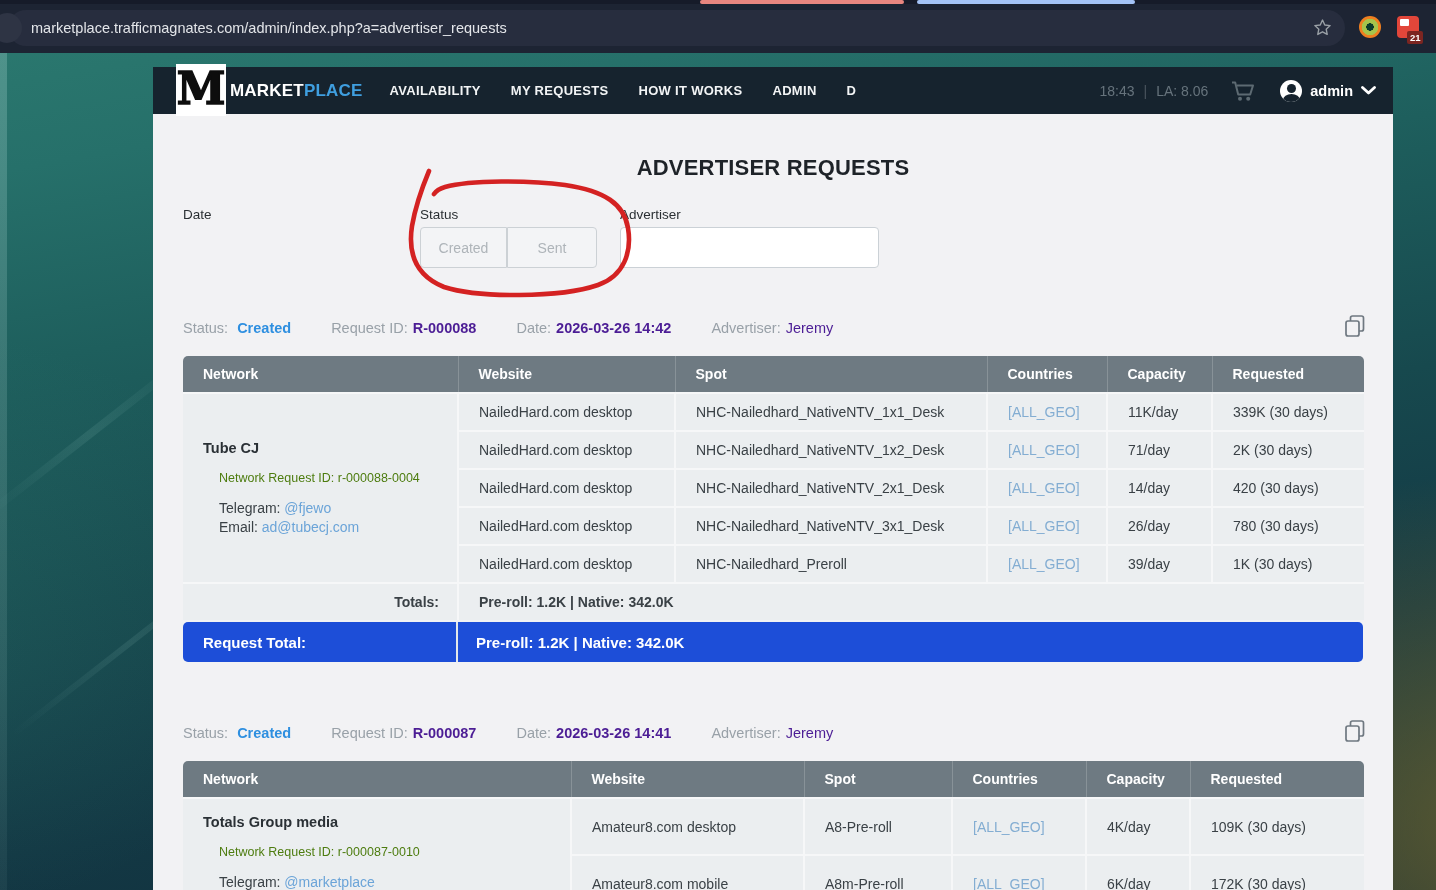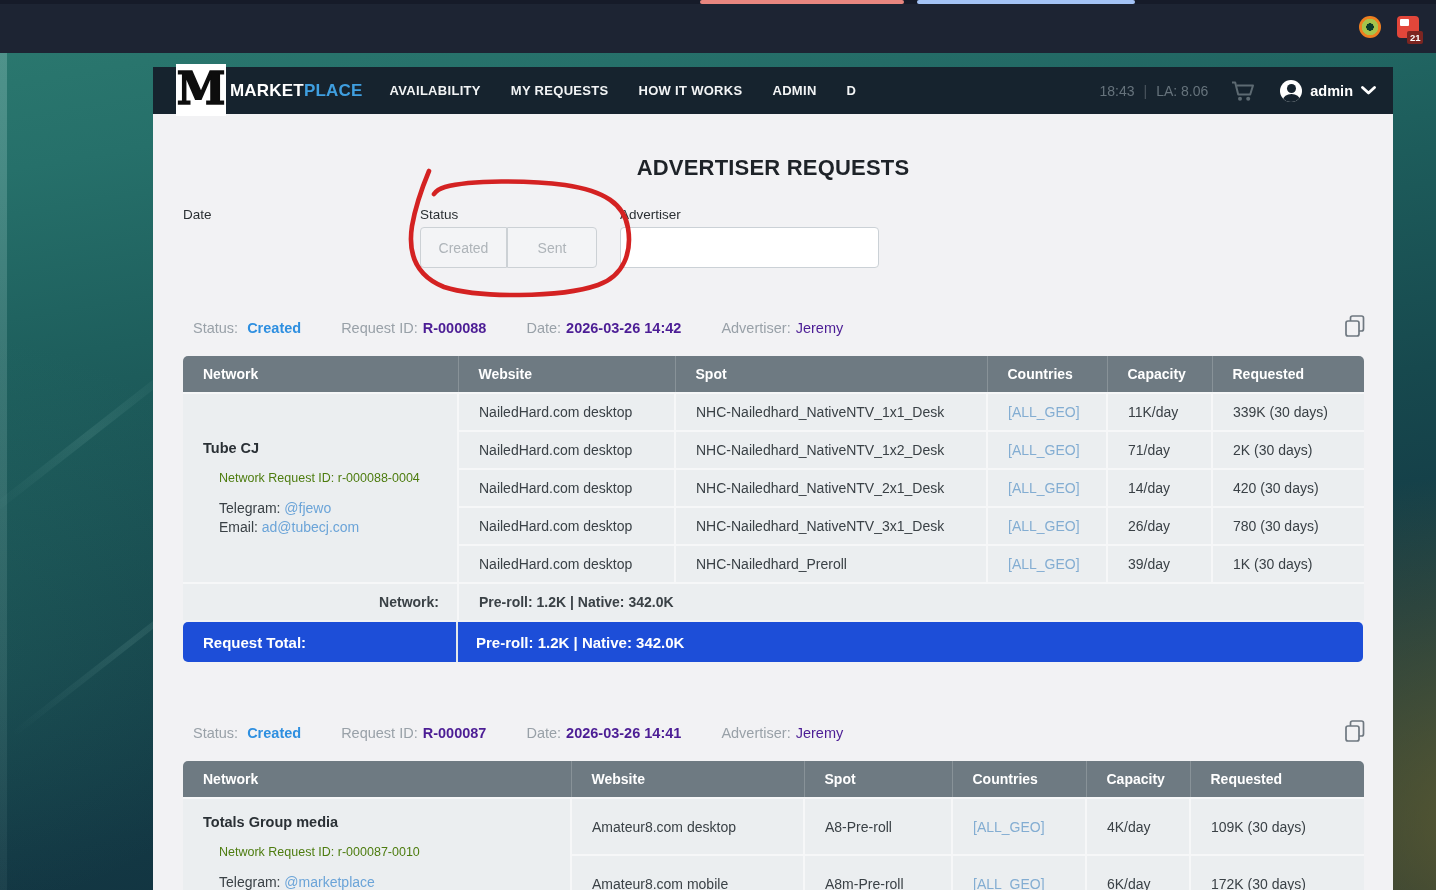--- a/index.html
+++ b/index.html
@@ -72,21 +72,21 @@
   .filter-date { width:237px; }
   .filter-date input { width:220px; }
   .filter-status { width:200px; }
   .btn-group { display:flex; }
   .btn-group button { height:41px; background:#f3f4f6; border:1px solid #ccd1d5; color:#aeb4b9;
                       font-size:14px; font-family:"Liberation Sans", sans-serif; }
   .btn-created { width:87px; border-radius:4px 0 0 4px; border-right:none; }
   .btn-sent { width:90px; border-radius:0 4px 4px 0; }
   .filter-adv input { width:259px; }
 
-  .req-meta { margin-top:46px; padding:0 27px 0 30px; display:flex; align-items:center; font-size:14.5px;margin-left:10px; }
+  .req-meta { margin-top:46px; padding:0 27px 0 30px; display:flex; align-items:center; font-size:14.5px; }
   .m-label { color:#99a1a8; }
   .m-val { color:#4c1d95; font-weight:bold; margin-left:5px; }
   .m-val.norm { font-weight:normal; }
   .m-status { color:#2e8fe0; font-weight:bold; margin-left:9px; }
   .m-gap { margin-left:40px; }
   .copy-btn { margin-left:auto; cursor:pointer; }
 
   table.req-table { margin:15px 30px 0; width:1181px; border-collapse:collapse; border-style:hidden; }
   table.req-table th { background:#6e7a82; color:#fff; font-weight:bold; font-size:14px; text-align:left;
       padding:0 10px 0 20px; height:37px; border-left:1px solid rgba(255,255,255,0.18); border-bottom:2px solid #f6f7f8; }
@@ -124,20 +124,27 @@
 <div id="bg">
   <div class="streak streak1"></div>
   <div class="streak streak2"></div>
   <div class="edge-light"></div>
 </div>
 
 <div class="browser">
   <div class="tabstrip"></div>
   <div class="tabline red"></div>
   <div class="tabline blue"></div>
+  <div class="urlpill">
+    <div class="left-stub"></div>
+    <span class="url-text">marketplace.trafficmagnates.com/admin/index.php?a=advertiser_requests</span>
+    <svg class="star-icon" width="21" height="21" viewBox="0 0 24 24">
+      <path d="M12 3.5l2.6 5.6 6.1.7-4.5 4.1 1.2 6-5.4-3-5.4 3 1.2-6-4.5-4.1 6.1-.7z" fill="none" stroke="#9aa0a6" stroke-width="1.6" stroke-linejoin="round"></path>
+    </svg>
+  </div>
   <div class="ext ext-orange"></div>
   <div class="ext ext-red">
     <span class="ext-badge">21</span>
   </div>
 </div>
 
 <div class="site">
   <div class="site-header">
     <div class="logo-box">
       <span class="logo-m">M</span>
@@ -265,21 +272,21 @@
         <tr>
           <td>NailedHard.com desktop</td>
           <td>NHC-Nailedhard_Preroll</td>
           <td class="c-countries"><a class="geo-link">[ALL_GEO]</a></td>
           <td>39/day</td>
           <td>1K (30 days)</td>
         </tr>
       </tbody>
       <tfoot>
         <tr>
-          <td class="tot-label">Network:</td>
+          <td class="tot-label">Totals:</td>
           <td colspan="5">Pre-roll: 1.2K | Native: 342.0K</td>
         </tr>
       </tfoot>
     </table>
 
     <div class="request-total">
       <span class="rt-label">Request Total:</span>
       <span class="rt-value">Pre-roll: 1.2K | Native: 342.0K</span>
     </div>
 

